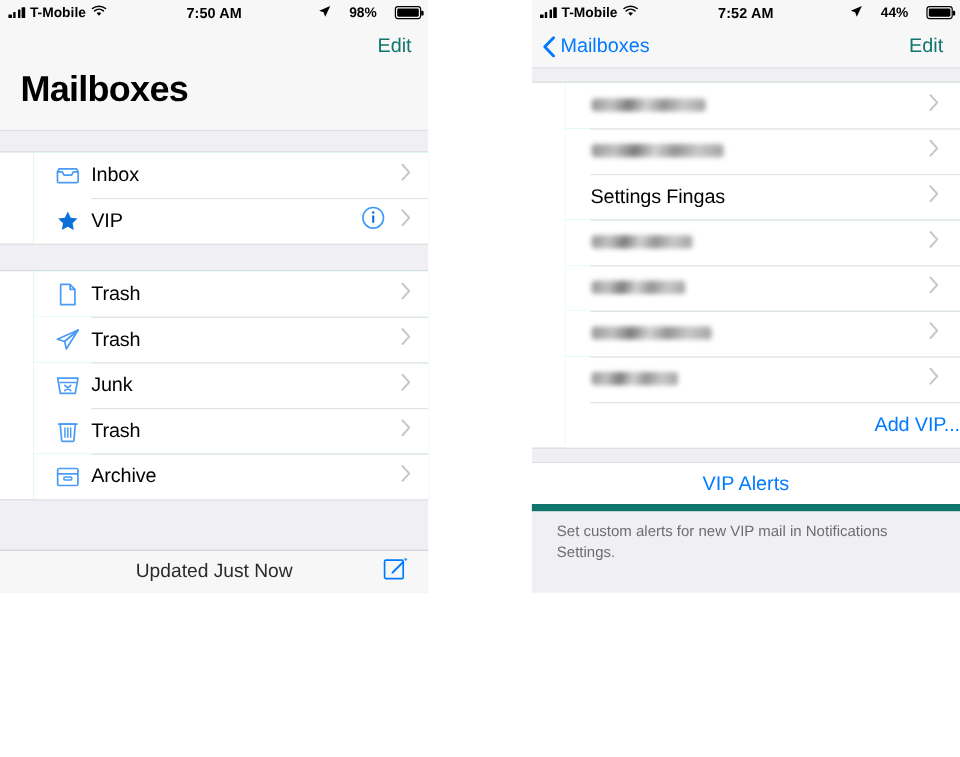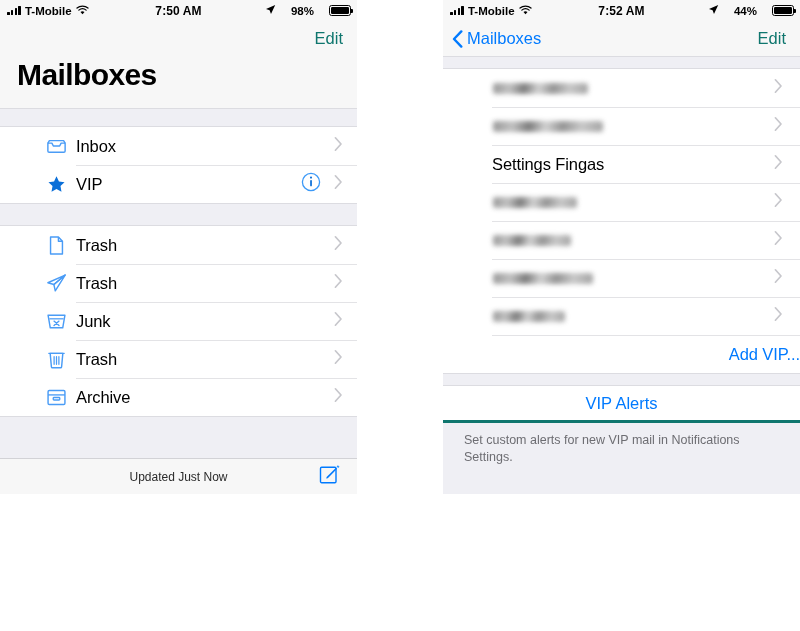--- a/index.html
+++ b/index.html
@@ -70,32 +70,32 @@
   }
 
   .addvip { font-size: 16.5px; color: #007aff; text-align: right; }
 
   
   .alerts-btn {
     background:#fff; height: 34px; display:flex; align-items:center; justify-content:center;
     color:#007aff; font-size:16.5px; cursor:pointer;
   }
   .footer-note {
-    background:#efeff4; border-top:3px solid #0f766e; padding: 9px 17px 0 21px;
+    background:#efeff4; border-top:6px solid #0f766e; padding: 9px 17px 0 21px;
     font-size: 12.5px; color: #6d6d72; line-height: 1.35;
   }
   .filler { background:#efeff4; }
 
   
   .toolbar {
     position: absolute; left:0; right:0; bottom:0; height: 36px;
     background:#f7f7f7; border-top:1px solid #d2d2d6;
     display:flex; align-items:center; justify-content:center;
   }
-  .toolbar-status { font-size: 12px; color:#2b2b2b; }
+  .toolbar-status { font-size: 16px; color:#2b2b2b; }
   .compose { position:absolute; right: 16px; top: 50%; transform: translateY(-50%); cursor:pointer; }
 </style>
 </head>
 <body>
 
 <div class="stage">
 
   <div class="phone" id="phone-left">
 
     <div class="statusbar">

